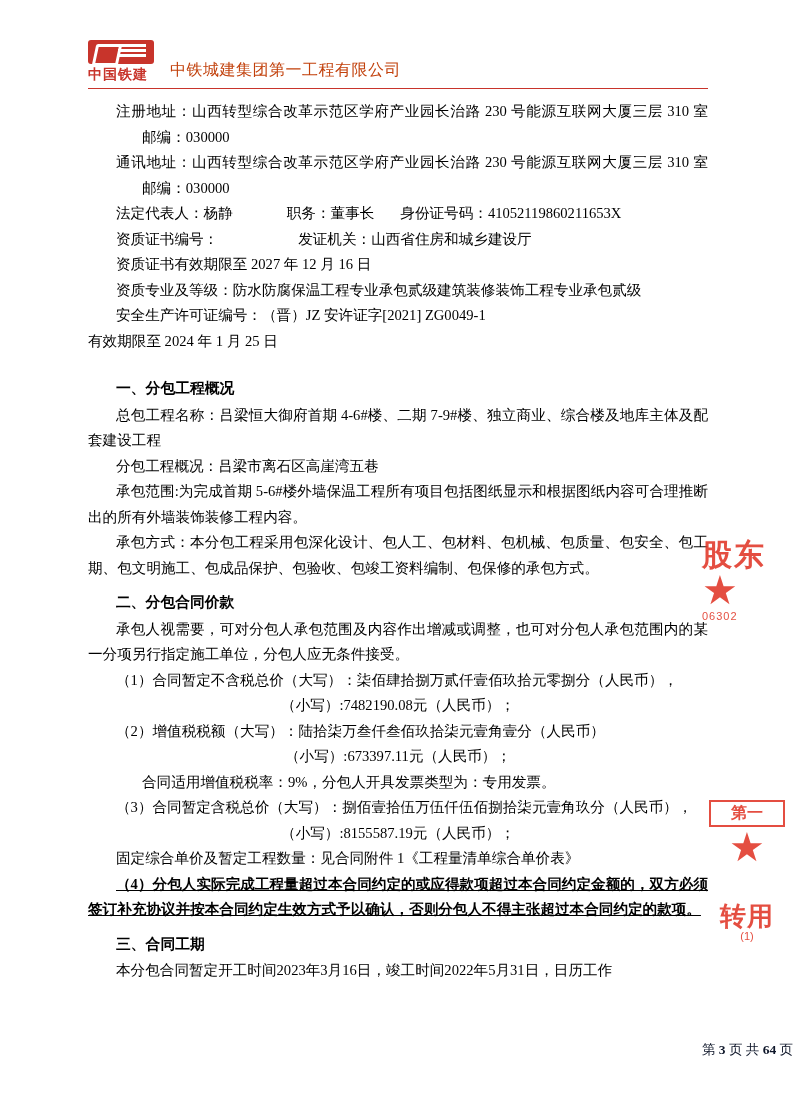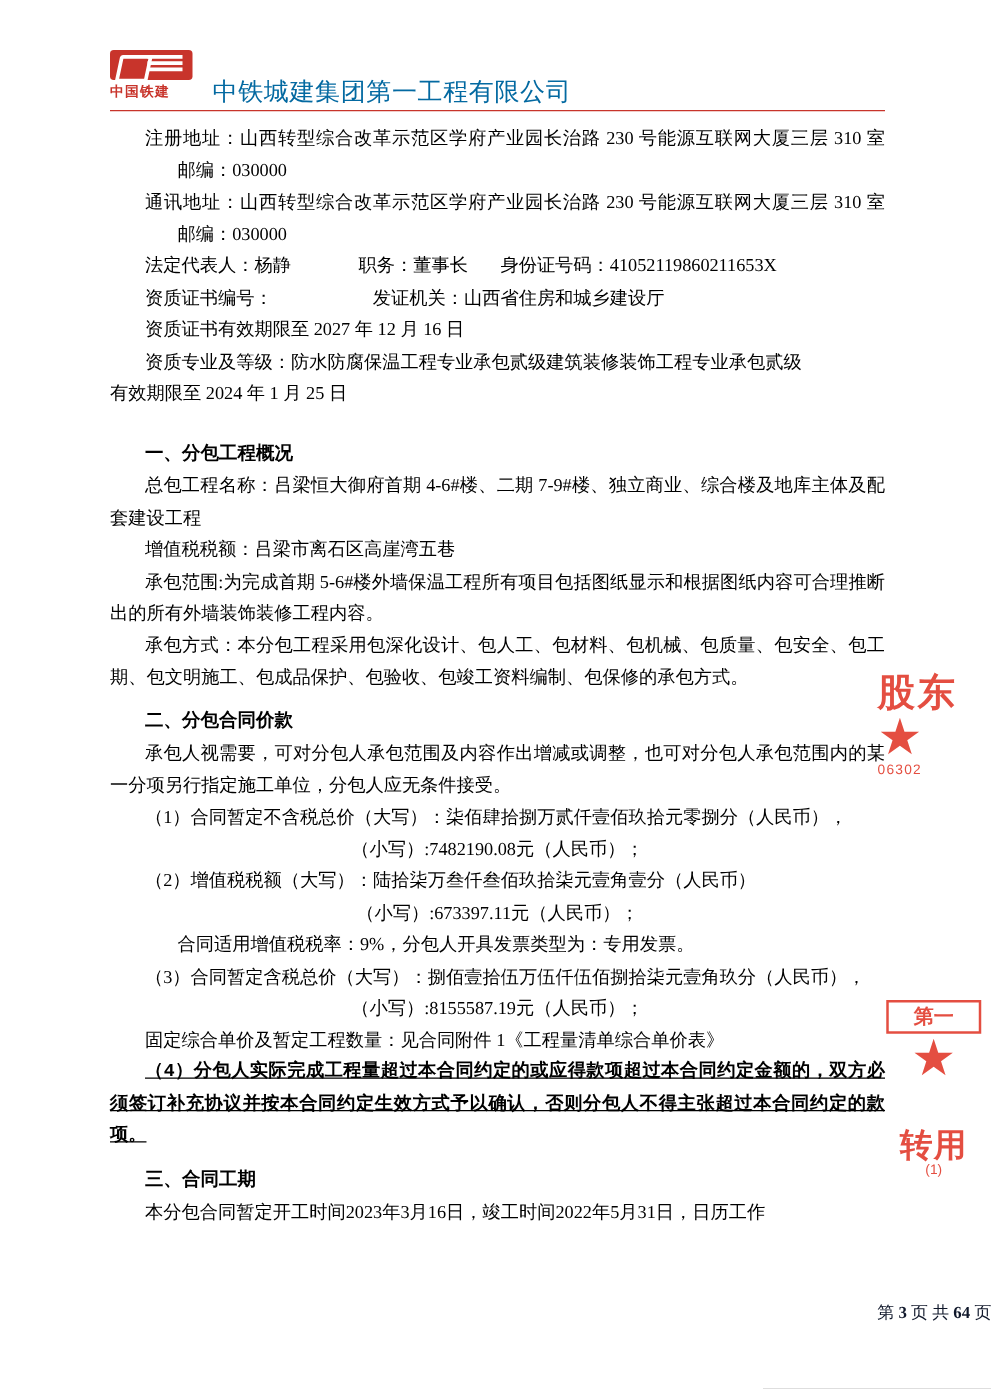--- a/index.html
+++ b/index.html
@@ -62,33 +62,33 @@
     content: "";
     position: absolute;
     left: 30px;
     top: 4px;
     width: 28px;
     height: 3px;
     background: #ffffff;
     box-shadow: 0 5px 0 0 #ffffff, 0 10px 0 0 #ffffff;
   }
   .logo-cn {
-    font-size: 11px;
+    font-size: 14px;
     color: #c8342b;
     letter-spacing: 1px;
     margin-top: 2px;
     font-family: Liberation Sans, sans-serif;
     font-weight: bold;
   }
   .company-name {
     position: absolute;
     left: 82px;
     top: 20px;
-    font-size: 20px;
-    color: #0369a1;
+    font-size: 16px;
+    color: #c2410c;
     letter-spacing: 0.5px;
   }
 
   
   .body {
     font-size: 14.6px;
     line-height: 25.5px;
     color: #000000;
   }
   .p {
@@ -105,21 +105,21 @@
     margin-bottom: 1px;
     font-family: "Liberation Sans", "DejaVu Sans", sans-serif;
     font-size: 14.8px;
   }
   .gap { height: 13px; }
   .u { }
   .center { text-align: center; text-indent: 0; }
   .bold-u {
     font-weight: bold;
     text-decoration: underline;
-    font-family: Liberation Mono, monospace;
+    font-family: Liberation Serif, serif;
   }
   .spc { display: inline-block; width: 54px; }
   .spc-sm { display: inline-block; width: 26px; }
   .num { font-family: "Liberation Serif", serif; }
 
   
   .footer {
     position: absolute;
     left: 0;
     right: 0;
@@ -205,30 +205,31 @@
       <p class="p ind1"><span>通讯地址：</span><span>山西转型综合改革示范区学府产业园长治路 230 号能源互联网大厦三层 310 室</span><span class="spc"></span><span>邮编：</span><span>030000</span></p>
 
       <p class="p ind1"><span>法定代表人：</span><span>杨静</span><span class="spc"></span><span>职务：</span><span>董事长</span><span class="spc-sm"></span><span>身份证号码：</span><span>4105211986021165­3X</span></p>
 
       <p class="p ind1"><span>资质证书编号：</span><span class="spc"></span><span class="spc-sm"></span><span>发证机关：</span><span>山西省住房和城乡建设厅</span></p>
 
       <p class="p ind1">资质证书有效期限至 2027 年 12 月 16 日</p>
 
       <p class="p ind1">资质专业及等级：防水防腐保温工程专业承包贰级建筑装修装饰工程专业承包贰级</p>
 
+      <p class="p ind1">安全生产许可证编号：（晋）JZ 安许证字[2021] ZG0049-1</p>
 
       <p class="p noind">有效期限至 2024 年 1 月 25 日</p>
 
       <div class="gap"></div>
 
       <p class="p heading">一、分包工程概况</p>
 
       <p class="p ind1"><span>总包工程名称：</span><span>吕梁恒大御府首期 4-6#楼、二期 7-9#楼、独立商业、综合楼及地库主体及配套建设工程</span></p>
 
-      <p class="p ind1"><span>增值税税额：</span><span>吕梁市离石区高崖湾五巷</span></p>
+      <p class="p ind1"><span>分包工程概况：</span><span>吕梁市离石区高崖湾五巷</span></p>
 
 
       <p class="p ind1">承包范围:为完成首期 5-6#楼外墙保温工程所有项目包括图纸显示和根据图纸内容可合理推断出的所有外墙装饰装修工程内容。</p>
 
       <p class="p ind1">承包方式：本分包工程采用包深化设计、包人工、包材料、包机械、包质量、包安全、包工期、包文明施工、包成品保护、包验收、包竣工资料编制、包保修的承包方式。</p>
 
       <p class="p heading">二、分包合同价款</p>
 
       <p class="p ind1">承包人视需要，可对分包人承包范围及内容作出增减或调整，也可对分包人承包范围内的某一分项另行指定施工单位，分包人应无条件接受。</p>
 

